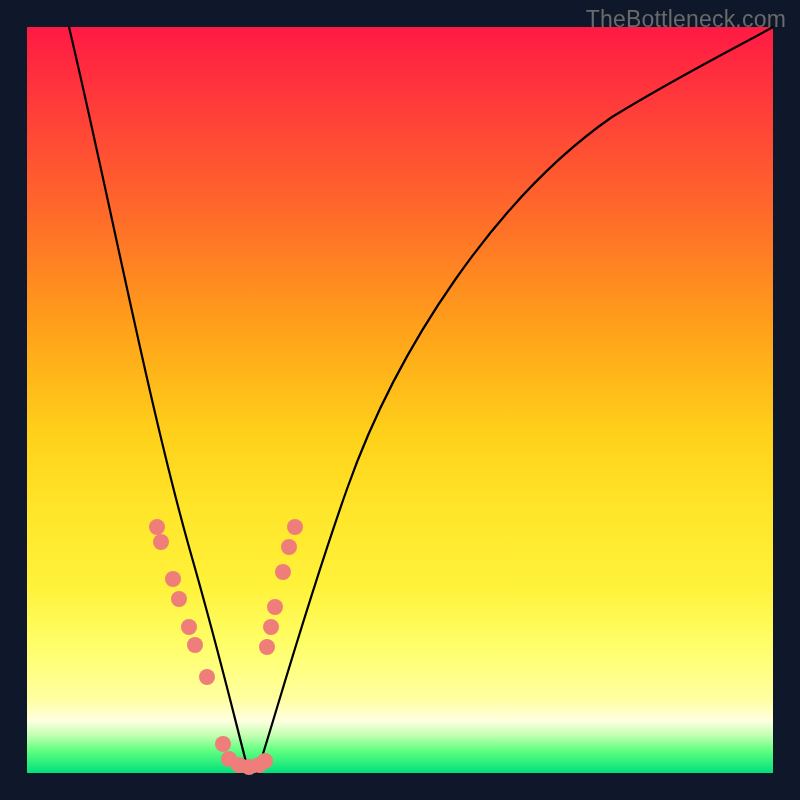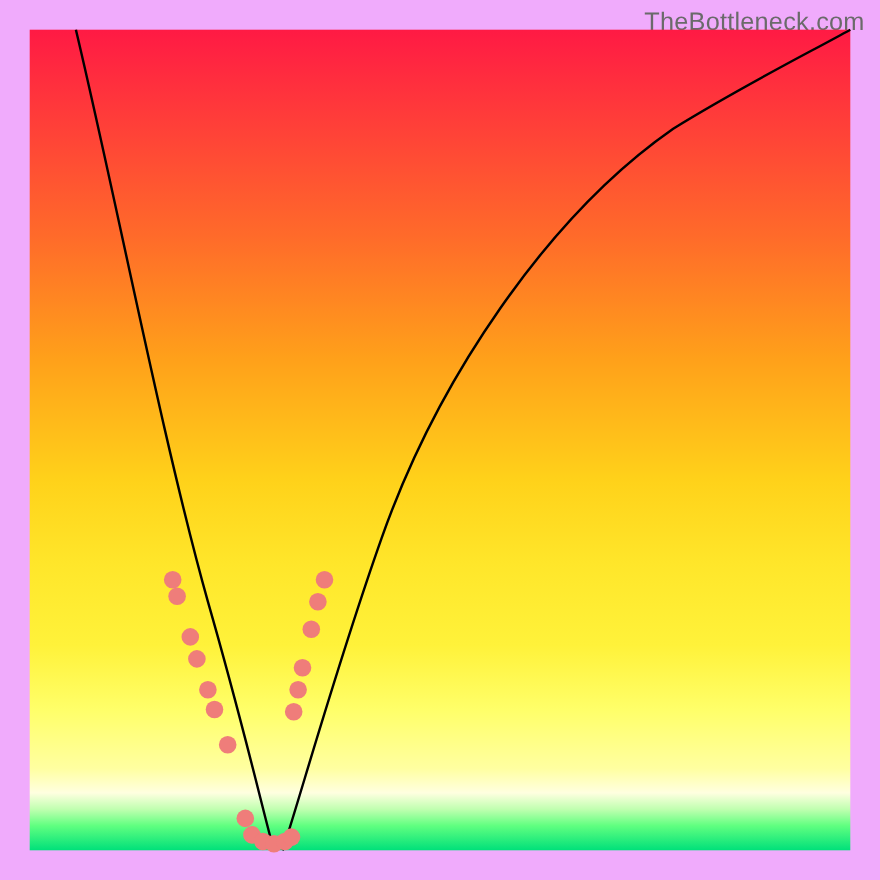--- a/index.html
+++ b/index.html
@@ -7,21 +7,21 @@
     padding: 0;
     width: 800px;
     height: 800px;
     overflow: hidden;
     font-family: Arial, Helvetica, sans-serif;
   }
   .stage {
     position: relative;
     width: 800px;
     height: 800px;
-    background: #f0abfc;
+    background: #0f172a;
   }
   .plot-area {
     position: absolute;
     left: 27px;
     top: 27px;
     width: 746px;
     height: 746px;
     background: linear-gradient(to bottom,
       #ff1a44 0%,
       #ff3a3a 10%,

